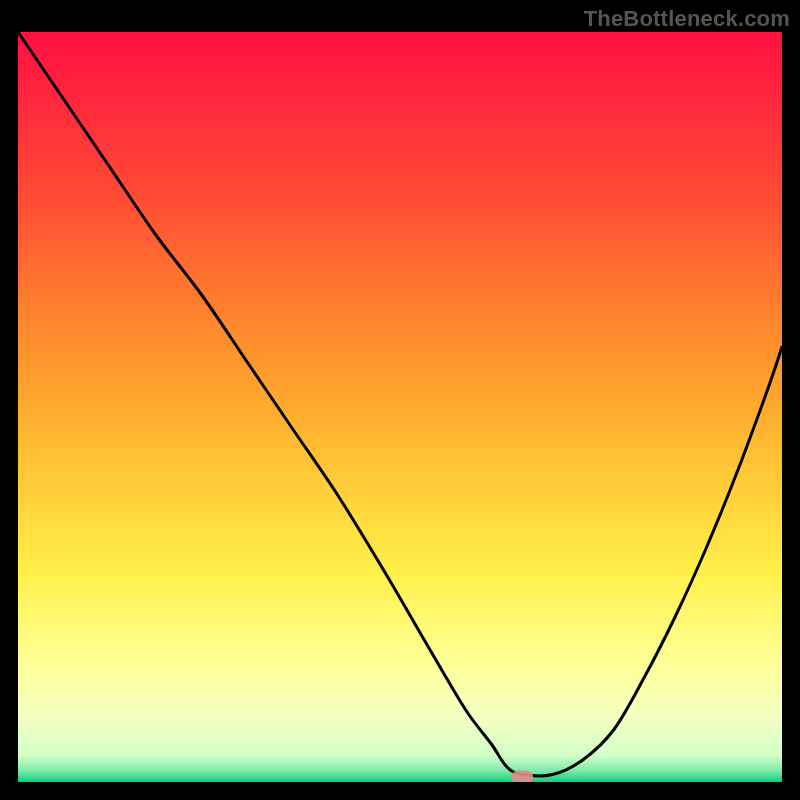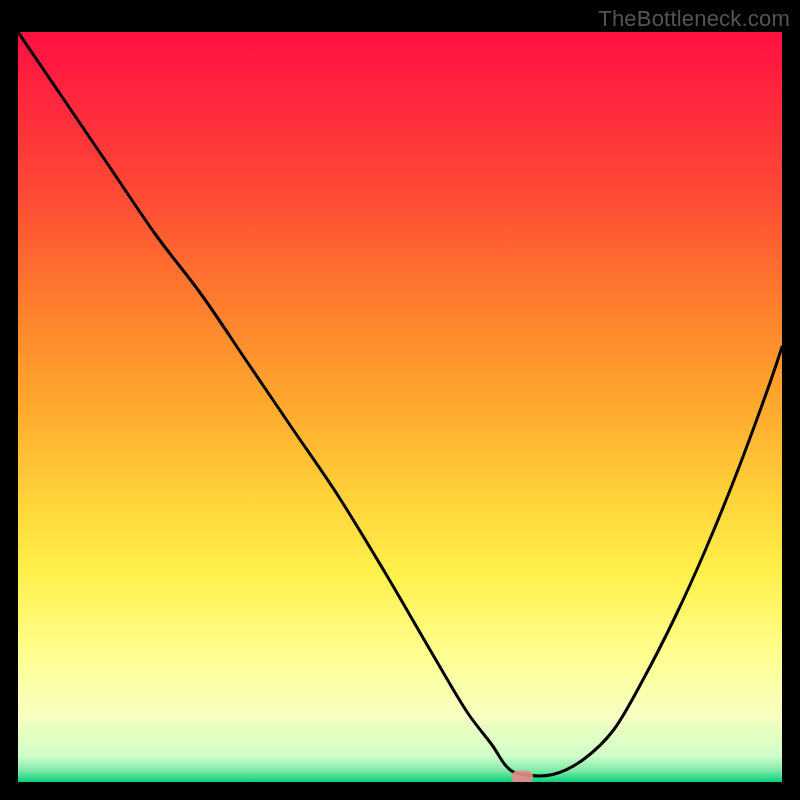--- a/index.html
+++ b/index.html
@@ -16,21 +16,21 @@
     width: 800px;
     height: 800px;
     background: #000;
   }
   .watermark {
     position: absolute;
     top: 6px;
     right: 10px;
     color: #555;
     font-size: 22px;
-    font-weight: 400;
+    font-weight: 700;
     letter-spacing: 0.2px;
     z-index: 20;
   }
   .plot {
     position: absolute;
     left: 18px;
     top: 32px;
     width: 764px;
     height: 750px;
   }

